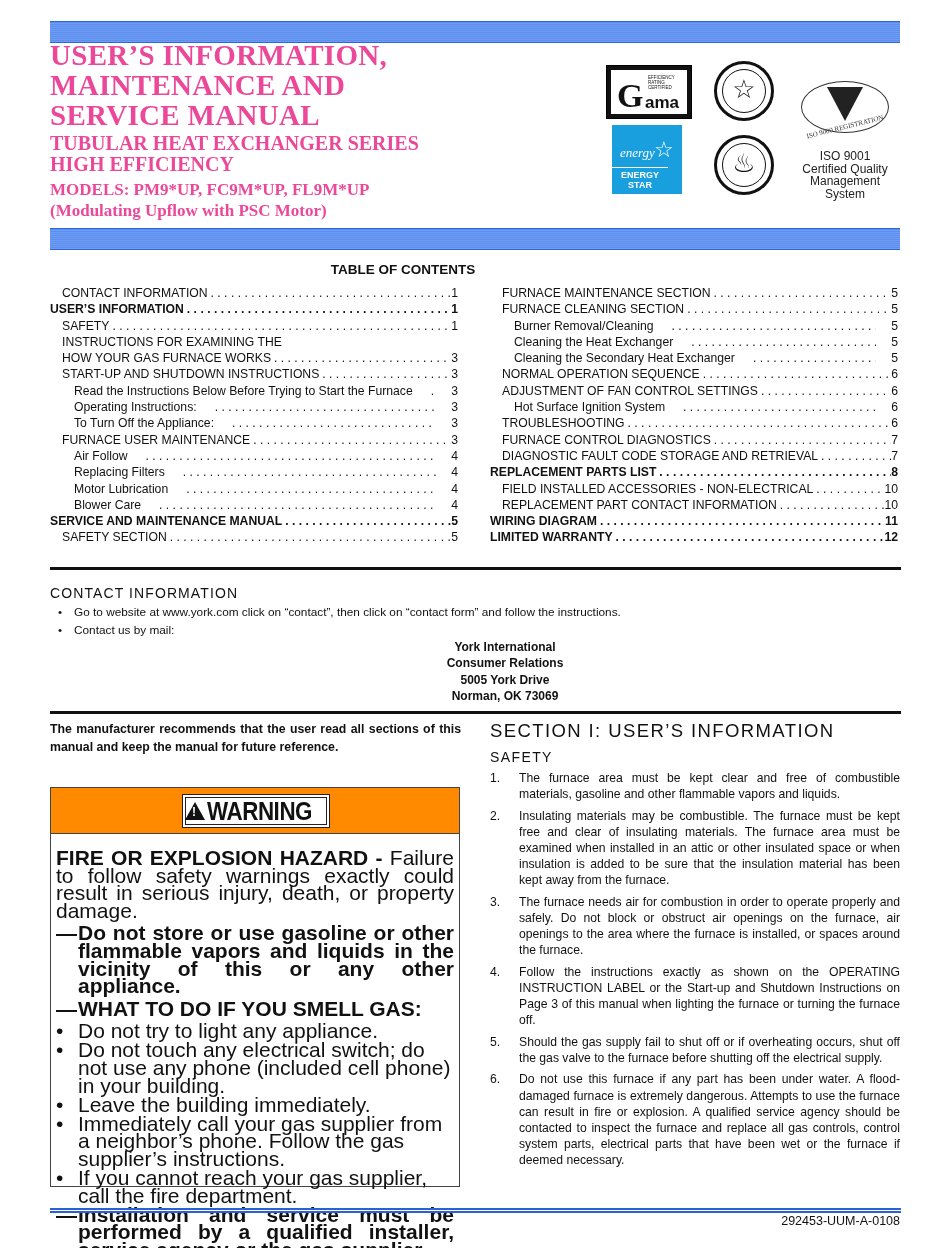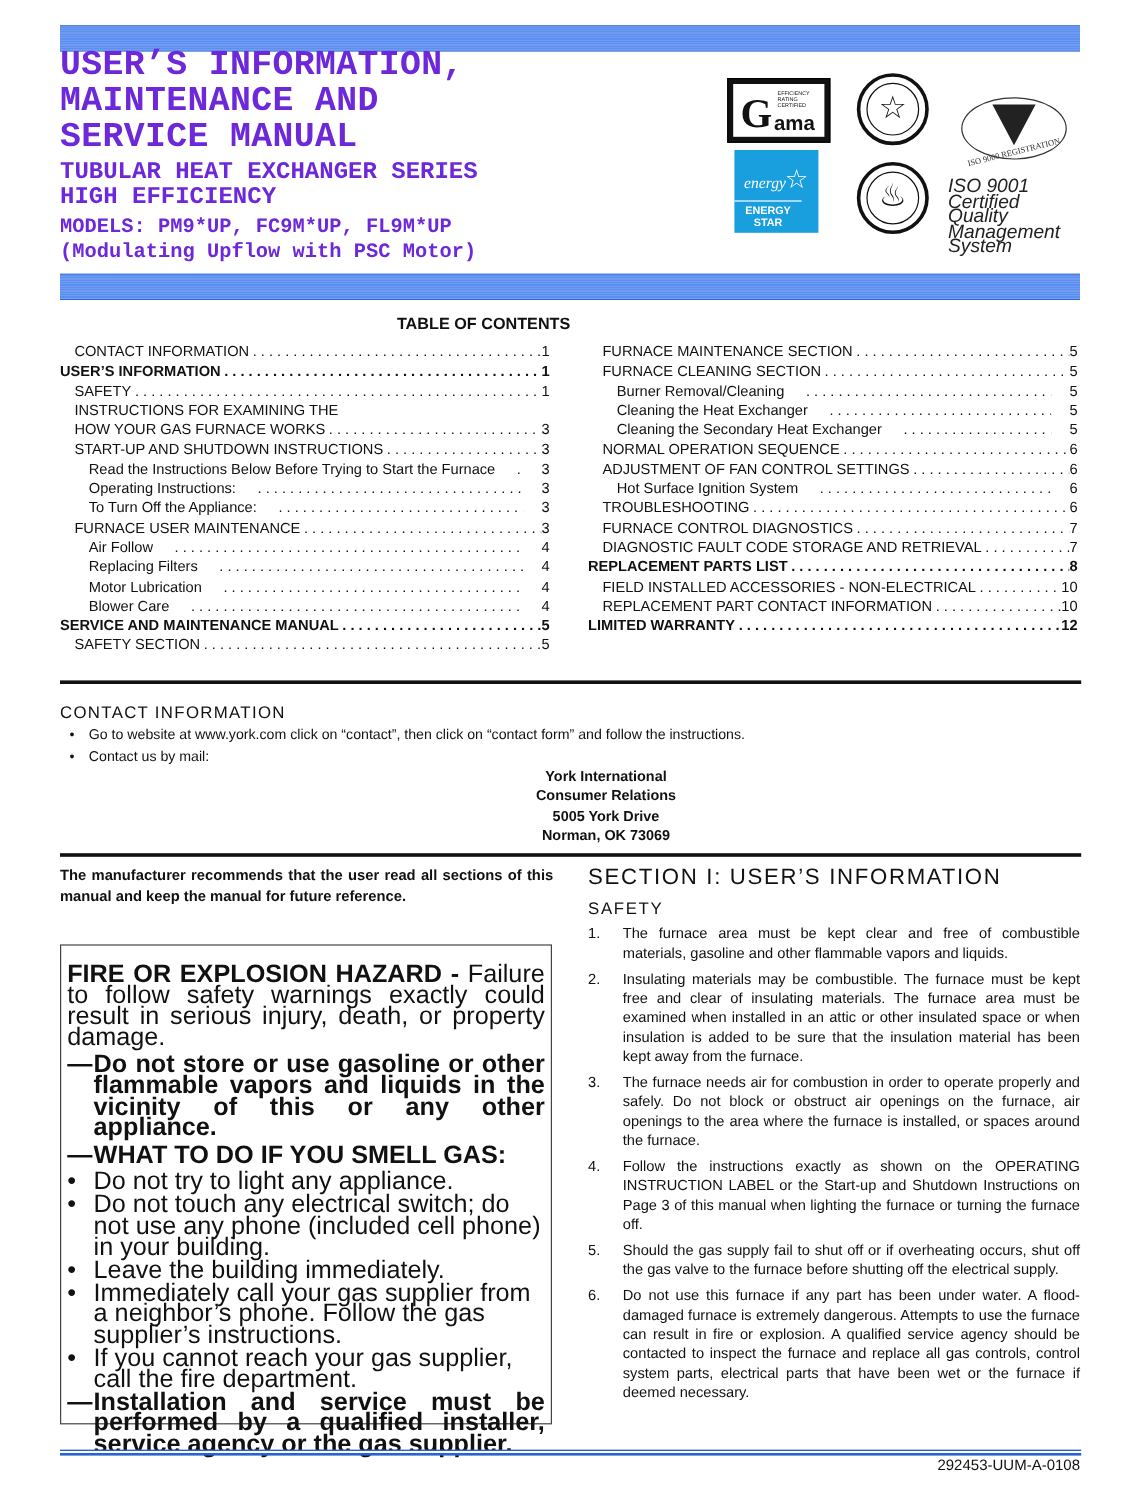--- a/index.html
+++ b/index.html
@@ -1,20 +1,20 @@
 <!DOCTYPE html>
 <html><head>
 <meta charset="utf-8">
 <style>
   html, body { margin: 0; padding: 0; background: #ffffff; }
   body { width: 950px; height: 1248px; position: relative; overflow: hidden; font-family: "Liberation Sans", sans-serif; color: #111; }
   .band { position: absolute; left: 50px; width: 850px; height: 20px; background: repeating-linear-gradient(to bottom, #5b8ff0 0px, #5b8ff0 1px, #6f9cf2 1px, #6f9cf2 2px); border-top: 1px solid #2c66d8; border-bottom: 1px solid #2c66d8; }
   .band.top { top: 21px; }
   .band.bot { top: 228px; }
-  .title { position: absolute; left: 50px; color: #6d28d9; font-weight: bold; font-family: Liberation Mono, monospace; }
+  .title { position: absolute; left: 50px; color: #ec4899; font-weight: bold; font-family: Liberation Serif, serif; }
   .t1 { top: 40px; font-size: 29px; line-height: 30px; letter-spacing: 0.3px; }
   .t2 { top: 133px; font-size: 20px; line-height: 21px; }
   .t3 { top: 179px; font-size: 17px; line-height: 21px; }
   .t1 div, .t2 div, .t3 div { white-space: nowrap; }
 
   
   .logo { position: absolute; }
   .gama { left: 606px; top: 65px; width: 85px; width: 84px; height: 52px; background: #111; border: 1px solid #000; }
   .gama .inner { position: absolute; left: 4px; top: 4px; right: 4px; bottom: 4px; background: #fff; }
   .gama .g { position: absolute; left: 6px; top: 9px; font-size: 34px; font-weight: bold; font-family: "Liberation Serif", serif; color: #111; line-height: 34px; }
@@ -26,21 +26,21 @@
   .estar .lbl { position: absolute; left: 0; right: 14px; bottom: 4px; border-top: 1px solid #fff; padding-top: 2px; text-align: center; color: #fff; font-size: 9px; font-weight: bold; }
   .seal { width: 60px; height: 60px; border: 3px solid #111; border-radius: 50%; box-sizing: border-box; background: #fff; }
   .seal .ring { position: absolute; left: 5px; top: 5px; right: 5px; bottom: 5px; border: 1.5px solid #111; border-radius: 50%; }
   .seal .glyph { position: absolute; left: 0; right: 0; top: 10px; text-align: center; font-size: 26px; color: #111; line-height: 30px; }
   .seal1 { left: 714px; top: 61px; }
   .seal2 { left: 714px; top: 135px; }
   .iso { left: 797px; top: 79px; width: 96px; height: 62px; }
   .iso .oval { position: absolute; left: 4px; top: 2px; width: 86px; height: 50px; border: 1.5px solid #333; border-radius: 50%; }
   .iso .tri { position: absolute; left: 30px; top: 8px; width: 0; height: 0; border-left: 18px solid transparent; border-right: 18px solid transparent; border-top: 34px solid #222; }
   .iso .reg { position: absolute; left: 2px; top: 44px; width: 92px; text-align: center; font-family: "Liberation Serif", serif; font-size: 7px; color: #333; transform: rotate(-14deg); }
-  .iso-text { position: absolute; left: 790px; top: 150px; width: 110px; text-align: left; font-size: 16px; line-height: 12.5px; color: #222; font-style: italic; }
+  .iso-text { position: absolute; left: 790px; top: 150px; width: 110px; text-align: center; font-size: 12px; line-height: 12.5px; color: #222; }
 
   
   .toc-title { position: absolute; left: 0; width: 806px; top: 262px; text-align: center; font-weight: bold; font-size: 13.5px; }
   .toc { position: absolute; top: 285px; width: 408px; font-size: 12.2px; line-height: 16.3px; }
   .toc.left { left: 50px; }
   .toc.right { left: 490px; }
   .toc-row { display: flex; align-items: baseline; white-space: nowrap; height: 16.3px; }
   .toc-row .lbl { flex: 0 0 auto; }
   .toc-row .dots { flex: 1 1 auto; overflow: hidden; letter-spacing: 2.6px; padding-left: 3px; }
   .toc-row .dots::before { content: ". . . . . . . . . . . . . . . . . . . . . . . . . . . . . . . . . . . . . . . . . . . . . . . . . . . . . . . . . . . . . . . . . . . . . . . . . . . . . . . . . . . . . . . . . . . . ."; letter-spacing: 0; }
@@ -294,20 +294,25 @@
       <span class="lbl">FIELD INSTALLED ACCESSORIES - NON-ELECTRICAL</span>
       <span class="dots"></span>
       <span class="pg">10</span>
     </div>
     <div class="toc-row l1">
       <span class="lbl">REPLACEMENT PART CONTACT INFORMATION</span>
       <span class="dots"></span>
       <span class="pg">10</span>
     </div>
     <div class="toc-row l0">
+      <span class="lbl">WIRING DIAGRAM</span>
+      <span class="dots"></span>
+      <span class="pg">11</span>
+    </div>
+    <div class="toc-row l0">
       <span class="lbl">LIMITED WARRANTY</span>
       <span class="dots"></span>
       <span class="pg">12</span>
     </div>
   </div>
 
 <div class="rule r1"></div>
 
 <div class="contact-h">CONTACT INFORMATION</div>
 <div class="bullets">
@@ -325,20 +330,26 @@
   <div>Consumer Relations</div>
   <div>5005 York Drive</div>
   <div>Norman, OK 73069</div>
 </div>
 
 <div class="rule r2"></div>
 
 <div class="recommend">The manufacturer recommends that the user read all sections of this manual and keep the manual for future reference.</div>
 
 <div class="warn-box">
+  <div class="warn-head">
+    <div class="warn-badge">
+      <span class="tri"></span>
+      <span class="word">WARNING</span>
+    </div>
+  </div>
   <div class="warn-body">
     <div class="p"><b>FIRE OR EXPLOSION HAZARD -</b><span> Failure to follow safety warnings exactly could result in serious injury, death, or property damage.</span></div>
     <div class="dash">
         <span class="mk">—</span>
         <span class="tx">Do not store or use gasoline or other flammable vapors and liquids in the vicinity of this or any other appliance.</span>
       </div>
     <div class="dash">
         <span class="mk">—</span>
         <span class="tx">WHAT TO DO IF YOU SMELL GAS:</span>
       </div>

